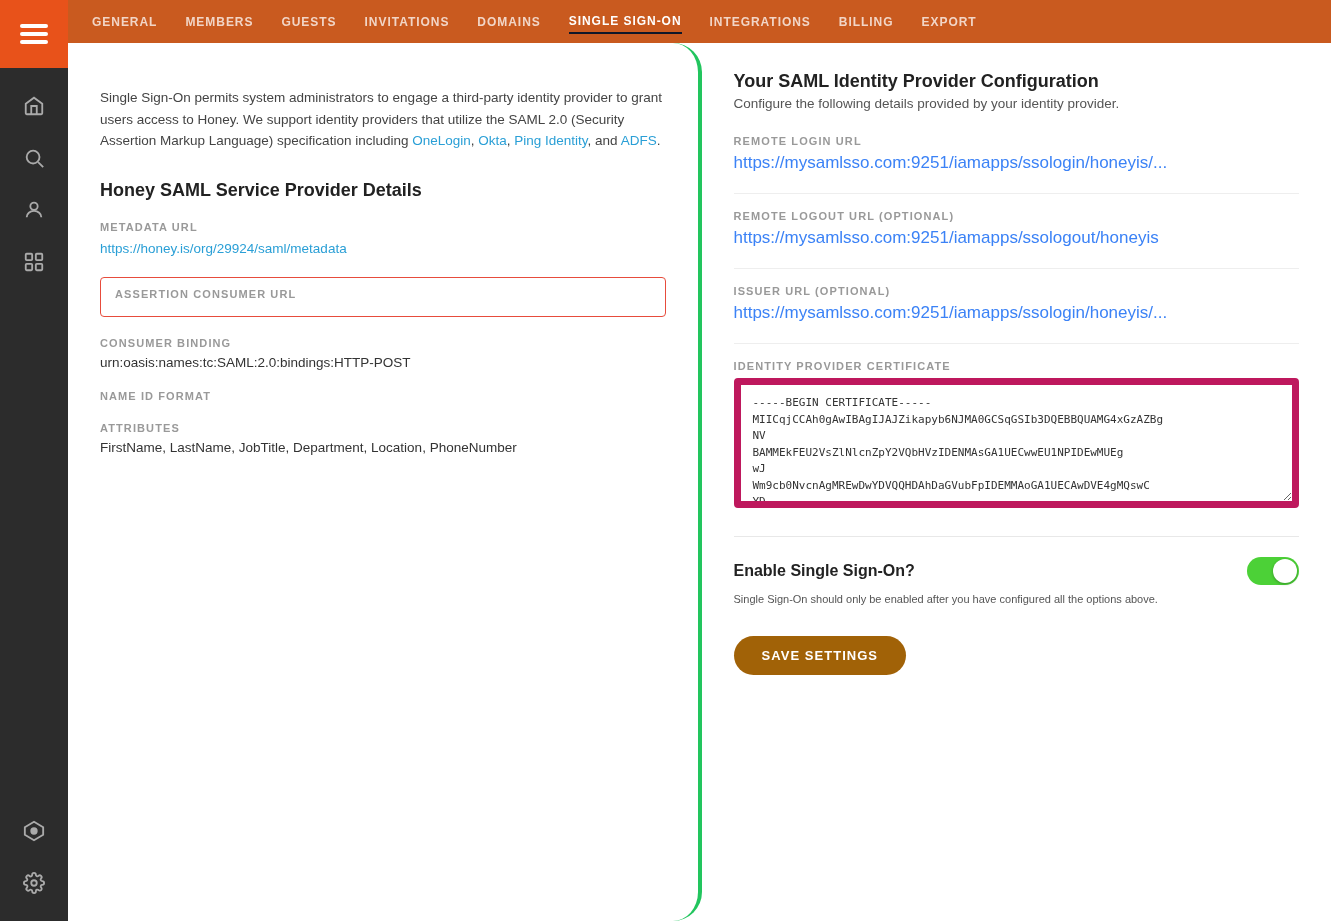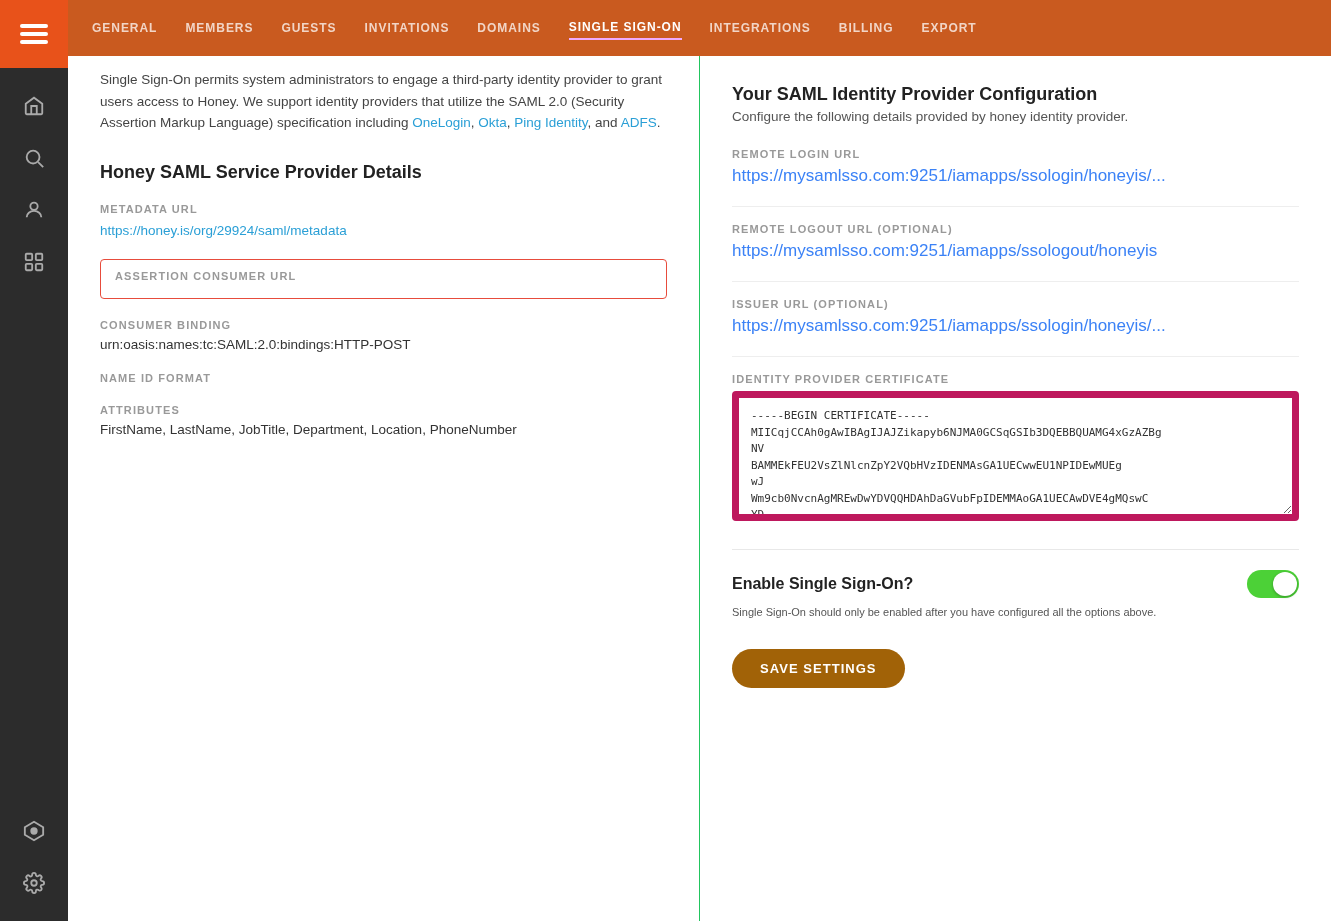--- a/index.html
+++ b/index.html
@@ -56,57 +56,58 @@
     .main {
       flex: 1;
       display: flex;
       flex-direction: column;
       overflow: hidden;
     }
 
     
     .topnav {
       background: #c95a1f;
-      height: 56px;
+      height: 43px;
       display: flex;
       align-items: center;
       padding: 0 24px;
       gap: 28px;
       flex-shrink: 0;
     }
     .topnav-item {
       color: rgba(255,255,255,0.75);
       font-size: 12px;
       font-weight: 600;
       letter-spacing: 0.08em;
       text-transform: uppercase;
       cursor: pointer;
       padding: 4px 0;
       text-decoration: none;
       white-space: nowrap;
     }
     .topnav-item.active {
       color: #fff;
-      border-bottom: 2px solid #f0abfc;
+      border-bottom: 2px solid #0f172a;
     }
 
     
     .content {
       display: flex;
       flex: 1;
       overflow: hidden;
       background: #fff;
     }
 
     
     .left-col {
       flex: 1;
-      padding: 13px 32px;
+      padding: 44px 32px;
       overflow-y: auto;
-      border-right: 1px solid #22c55e;
+      border-right: 4px solid #22c55e;
+      border-radius: 29px;
     }
 
     
     .right-col {
       flex: 1;
       padding: 28px 32px;
       overflow-y: auto;
     }
 
     .intro-text {
@@ -372,21 +373,21 @@
 
       <div class="field-group">
         <div class="field-label">ATTRIBUTES</div>
         <div class="field-value">FirstName, LastName, JobTitle, Department, Location, PhoneNumber</div>
       </div>
 
     </div>
 
     <div class="right-col">
       <h2 class="right-title">Your SAML Identity Provider Configuration</h2>
-      <p class="right-subtitle">Configure the following details provided by honey identity provider.</p>
+      <p class="right-subtitle">Configure the following details provided by your identity provider.</p>
 
       <div class="field-group">
         <div class="field-label">REMOTE LOGIN URL</div>
         <div class="url-field">https://mysamlsso.com:9251/iamapps/ssologin/honeyis/...</div>
       </div>
 
       <div class="separator"></div>
 
       <div class="field-group">
         <div class="field-label">REMOTE LOGOUT URL (OPTIONAL)</div>

